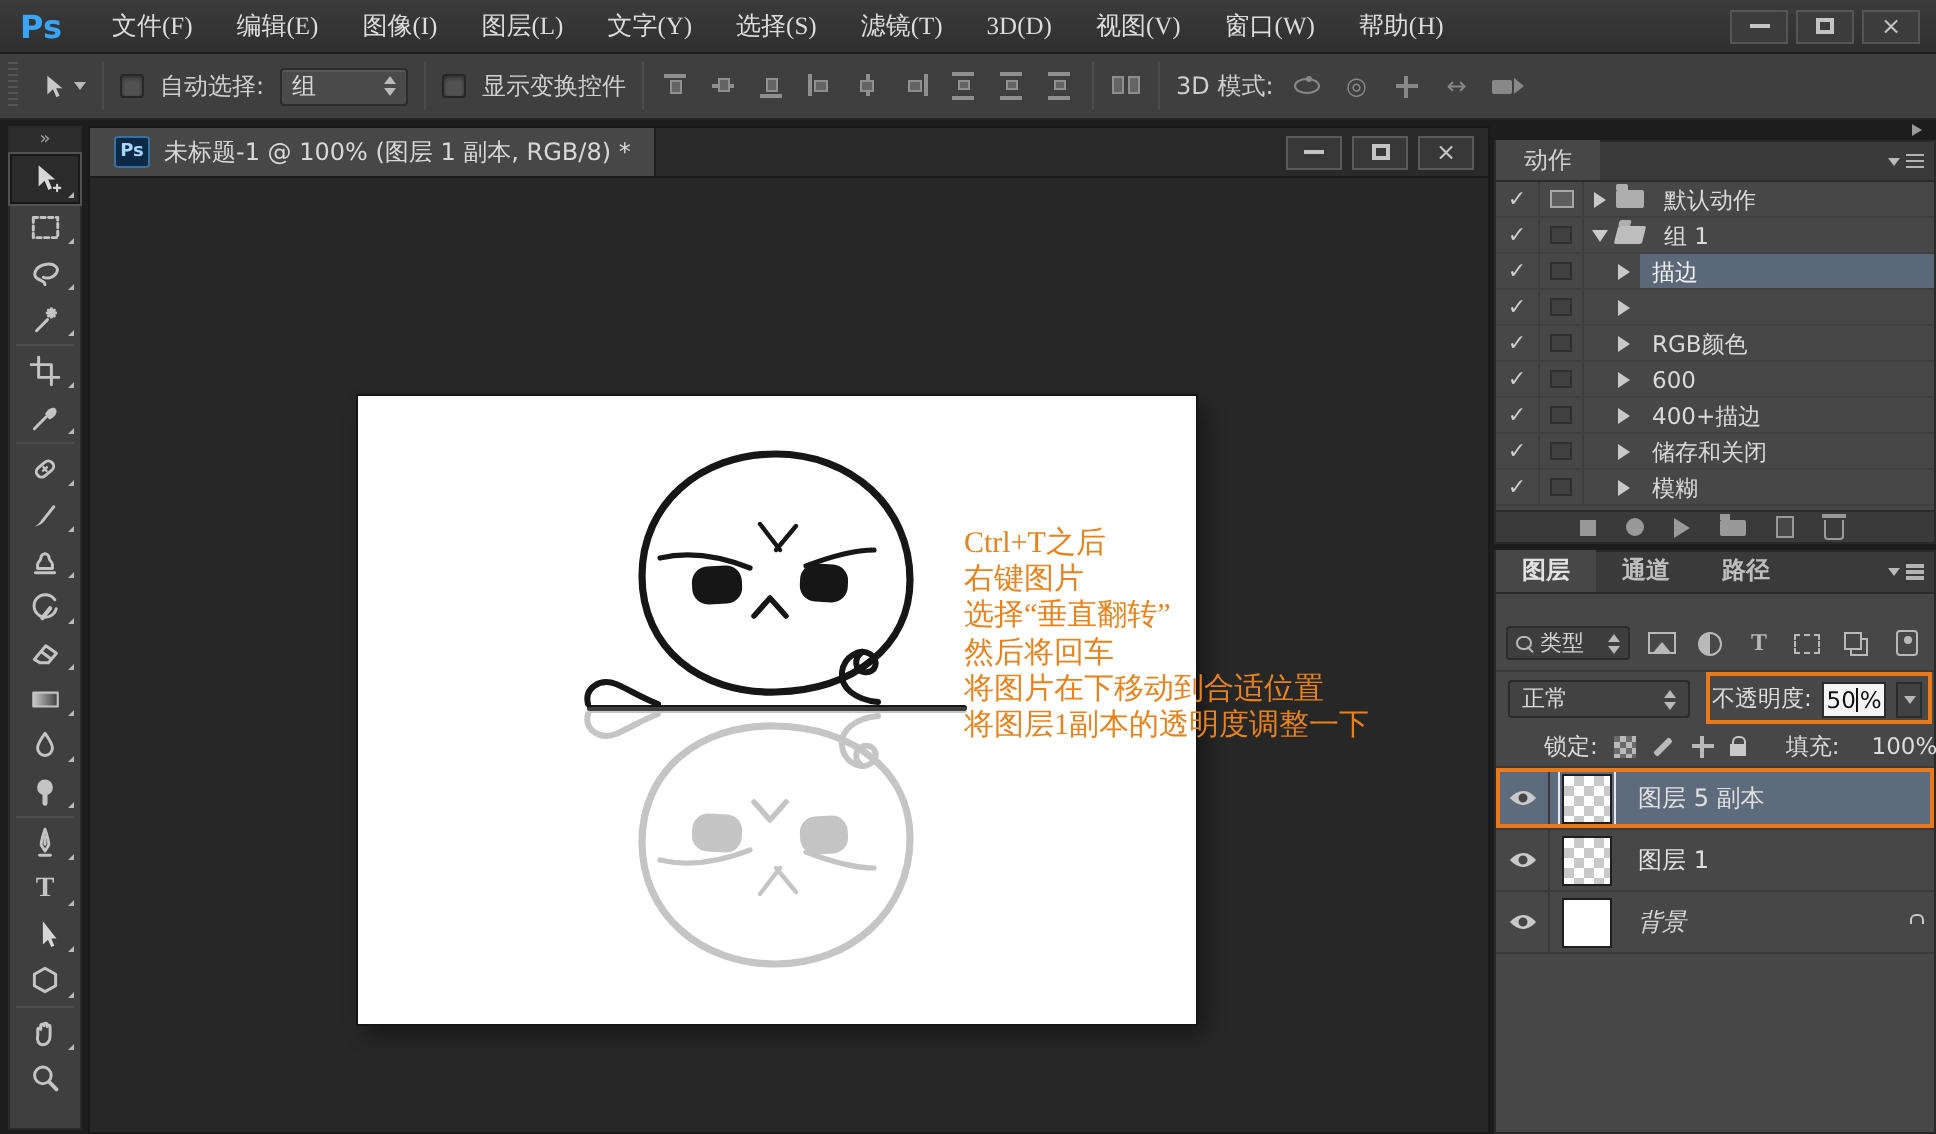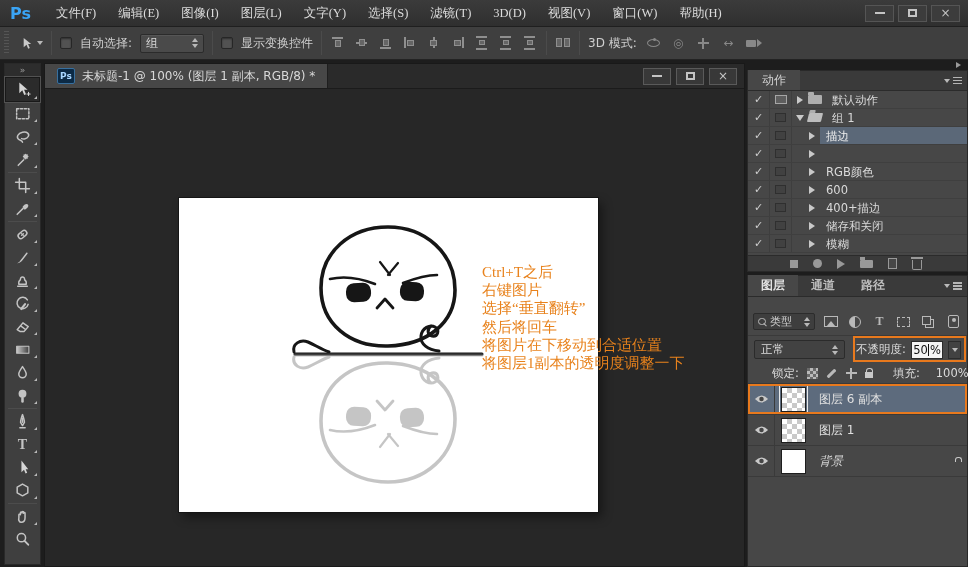--- a/index.html
+++ b/index.html
@@ -756,21 +756,21 @@
       <div class="lrow sel">
         <span class="leye">
           <svg viewBox="0 0 16 10">
               <path d="M1 5 Q8 -2.5 15 5 Q8 12.5 1 5 Z" fill="#c9c9c9"></path>
               <circle cx="8" cy="5" r="2.4" fill="#454545"></circle>
             </svg>
         </span>
         <span class="lthumbw">
             <span class="thumb checker selected"></span>
           </span>
-        <span class="lname">图层 6 副本</span>
+        <span class="lname">图层 5 副本</span>
         <span class="sel-border"></span>
       </div>
       <div class="lrow">
         <span class="leye">
           <svg viewBox="0 0 16 10">
               <path d="M1 5 Q8 -2.5 15 5 Q8 12.5 1 5 Z" fill="#c9c9c9"></path>
               <circle cx="8" cy="5" r="2.4" fill="#454545"></circle>
             </svg>
         </span>
         <span class="lthumbw">

